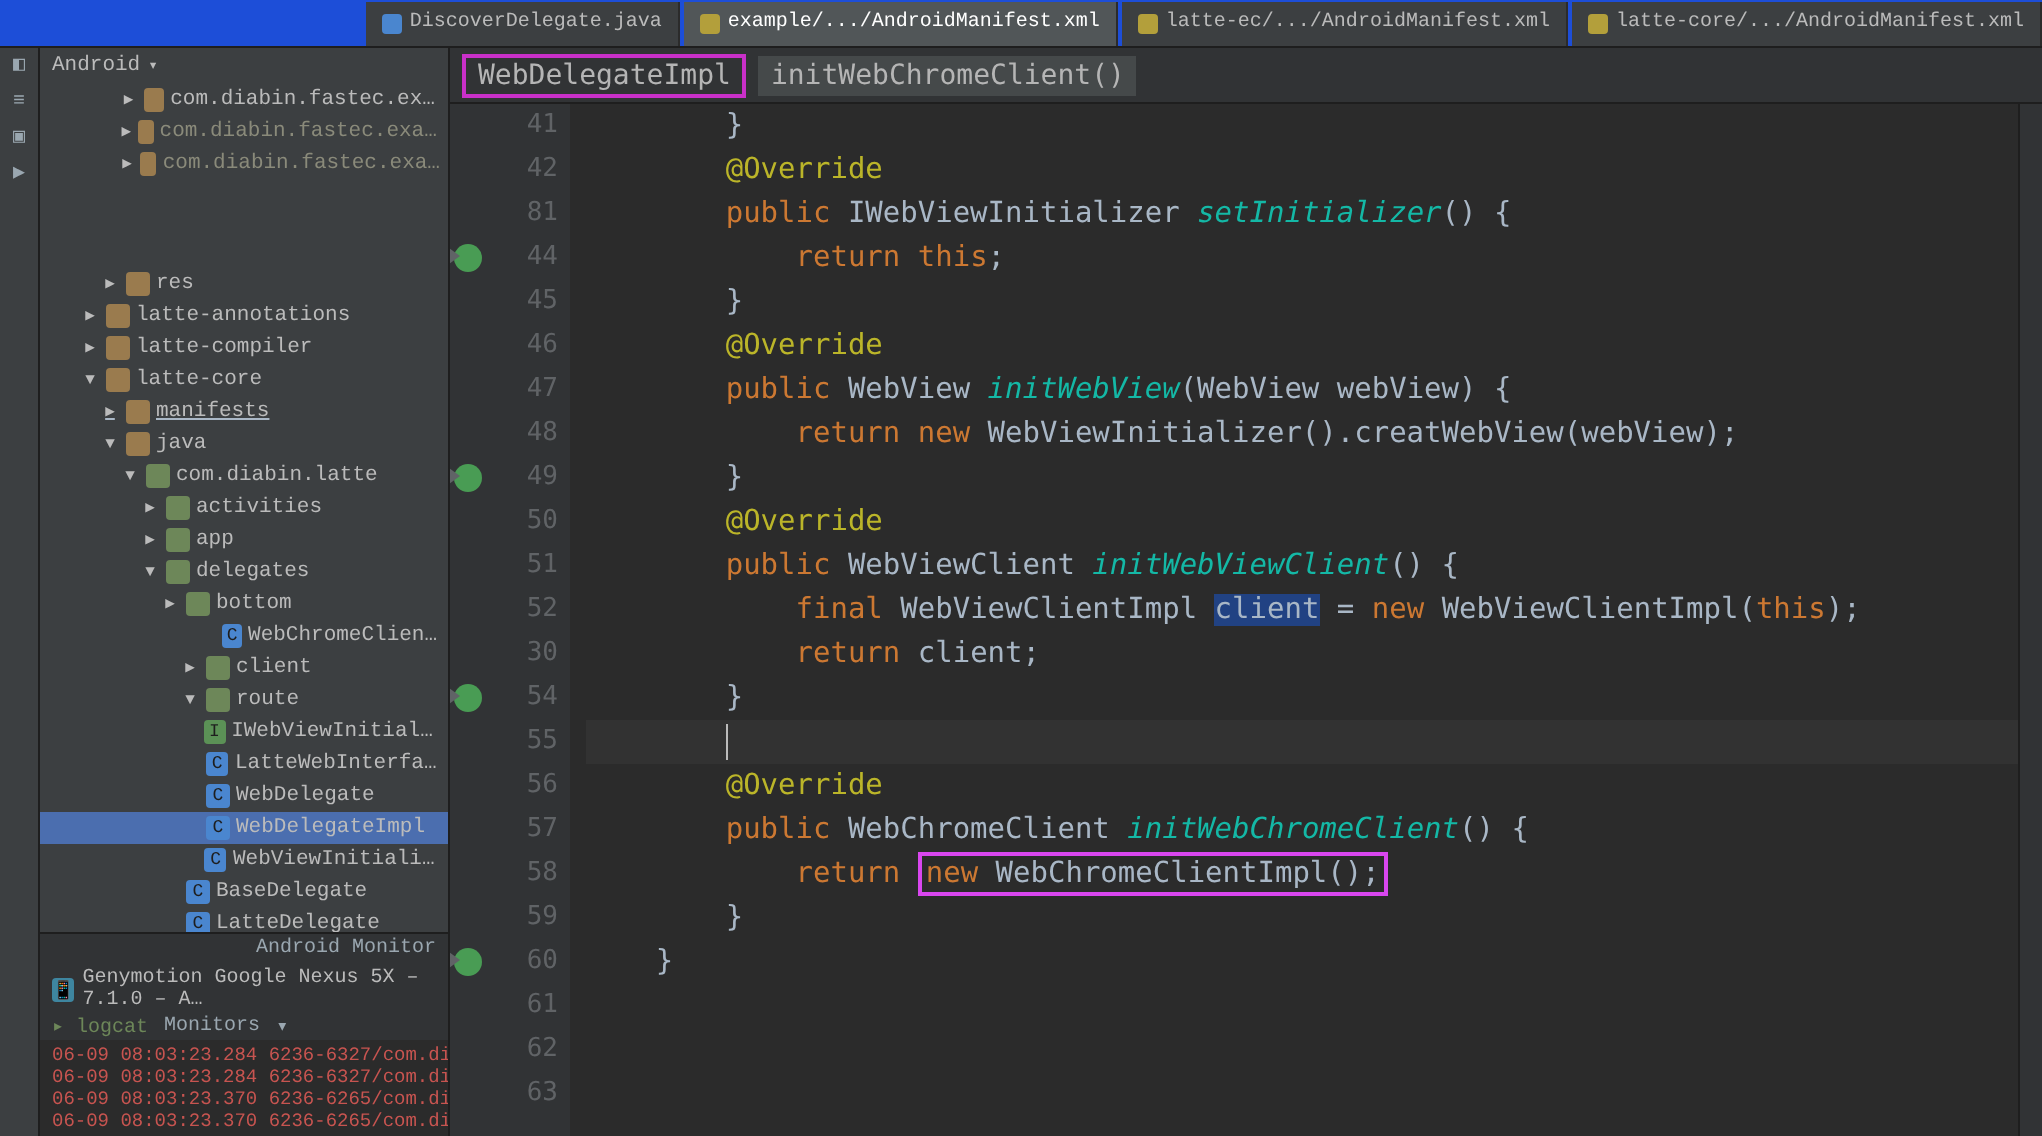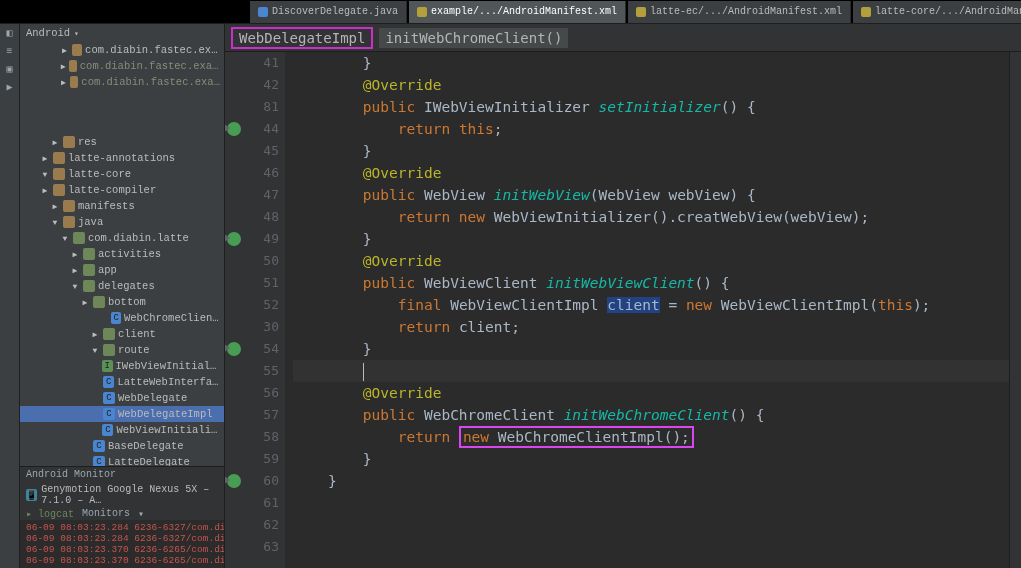--- a/index.html
+++ b/index.html
@@ -8,28 +8,29 @@
     background: #2b2b2b;
     color: #a9b7c6;
     width: 1021px;
     height: 568px;
     overflow: hidden;
     font-size: 11px;
   }
   .root { display: flex; flex-direction: column; height: 100%; }
   .tab-bar {
     display: flex;
-    background: #000000;
+    background: #1d4ed8;
     height: 24px;
     align-items: center;
     padding-left: 250px;
     gap: 2px;
     border-bottom: 1px solid #1e1e1e;
     overflow: hidden;
     white-space: nowrap;
+    justify-content: flex-end;
   }
   .tab {
     display: flex;
     align-items: center;
     padding: 2px 8px;
     height: 22px;
     font-size: 10px;
     color: #bbbbbb;
     gap: 4px;
     background: #3c3f41;
@@ -72,21 +73,21 @@
   .ficon.dir  { background:#9a7b4e; color:#2b2b2b; }
   .ficon.pkg  { background:#6d8759; color:#1e1e1e; }
   .ficon.javaC{ background:#4a86cf; color:#1e1e1e; }
   .ficon.javaI{ background:#5b9156; color:#1e1e1e; }
 
   .tree-label { color:#bbbbbb; overflow:hidden; text-overflow:ellipsis; }
   .tree-label.muted { color:#8a8a7a; }
 
   .monitor-sep { height:1px; background:#1e1e1e; }
   .monitor { background:#313335; font-size:10px;}
-  .monitor-title { padding:2px 6px; color:#9aa7b0; }
+  .monitor-title { padding:2px 6px; color:#9aa7b0;text-align:right; }
   .monitor-dev { display:flex; align-items:center; gap:4px; padding:2px 6px; color:#bbbbbb;}
   .monitor-tabs { display:flex; gap:8px; padding:0 6px; color:#9aa7b0;}
   .monitor-tabs span { cursor:pointer; }
   .logcat { background:#2b2b2b; padding:2px 6px; font-size:9.5px; }
   .log-red { color:#c75450; white-space: nowrap; }
 
   .breadcrumb {
     background:#313335; height:28px; display:flex; align-items:center;
     padding-left:6px; gap:6px; font-size:14px; font-family:Consolas,monospace;
     border-bottom:1px solid #1e1e1e;
@@ -184,30 +185,30 @@
             <span class="twisty closed"></span>
             <span class="ficon dir"></span>
             <span class="tree-label">res</span>
           </div>
           <div class="tree-row" style="padding-left: 20px;">
             <span class="twisty closed"></span>
             <span class="ficon dir"></span>
             <span class="tree-label">latte-annotations</span>
           </div>
           <div class="tree-row" style="padding-left: 20px;">
+            <span class="twisty closed"></span>
+            <span class="ficon dir"></span>
+            <span class="tree-label">latte-compiler</span>
+          </div>
+          <div class="tree-row" style="padding-left: 20px;">
             <span class="twisty open"></span>
             <span class="ficon dir"></span>
             <span class="tree-label">latte-core</span>
           </div>
-          <div class="tree-row" style="padding-left: 20px;">
-            <span class="twisty closed"></span>
-            <span class="ficon dir"></span>
-            <span class="tree-label">latte-compiler</span>
-          </div>
-          <div class="tree-row" style="padding-left: 30px;">
+          <div class="tree-row" style="padding-left: 30px; text-decoration: underline;">
             <span class="twisty closed"></span>
             <span class="ficon dir"></span>
             <span class="tree-label">manifests</span>
           </div>
           <div class="tree-row" style="padding-left: 30px;">
             <span class="twisty open"></span>
             <span class="ficon dir"></span>
             <span class="tree-label">java</span>
           </div>
           <div class="tree-row" style="padding-left: 40px;">

